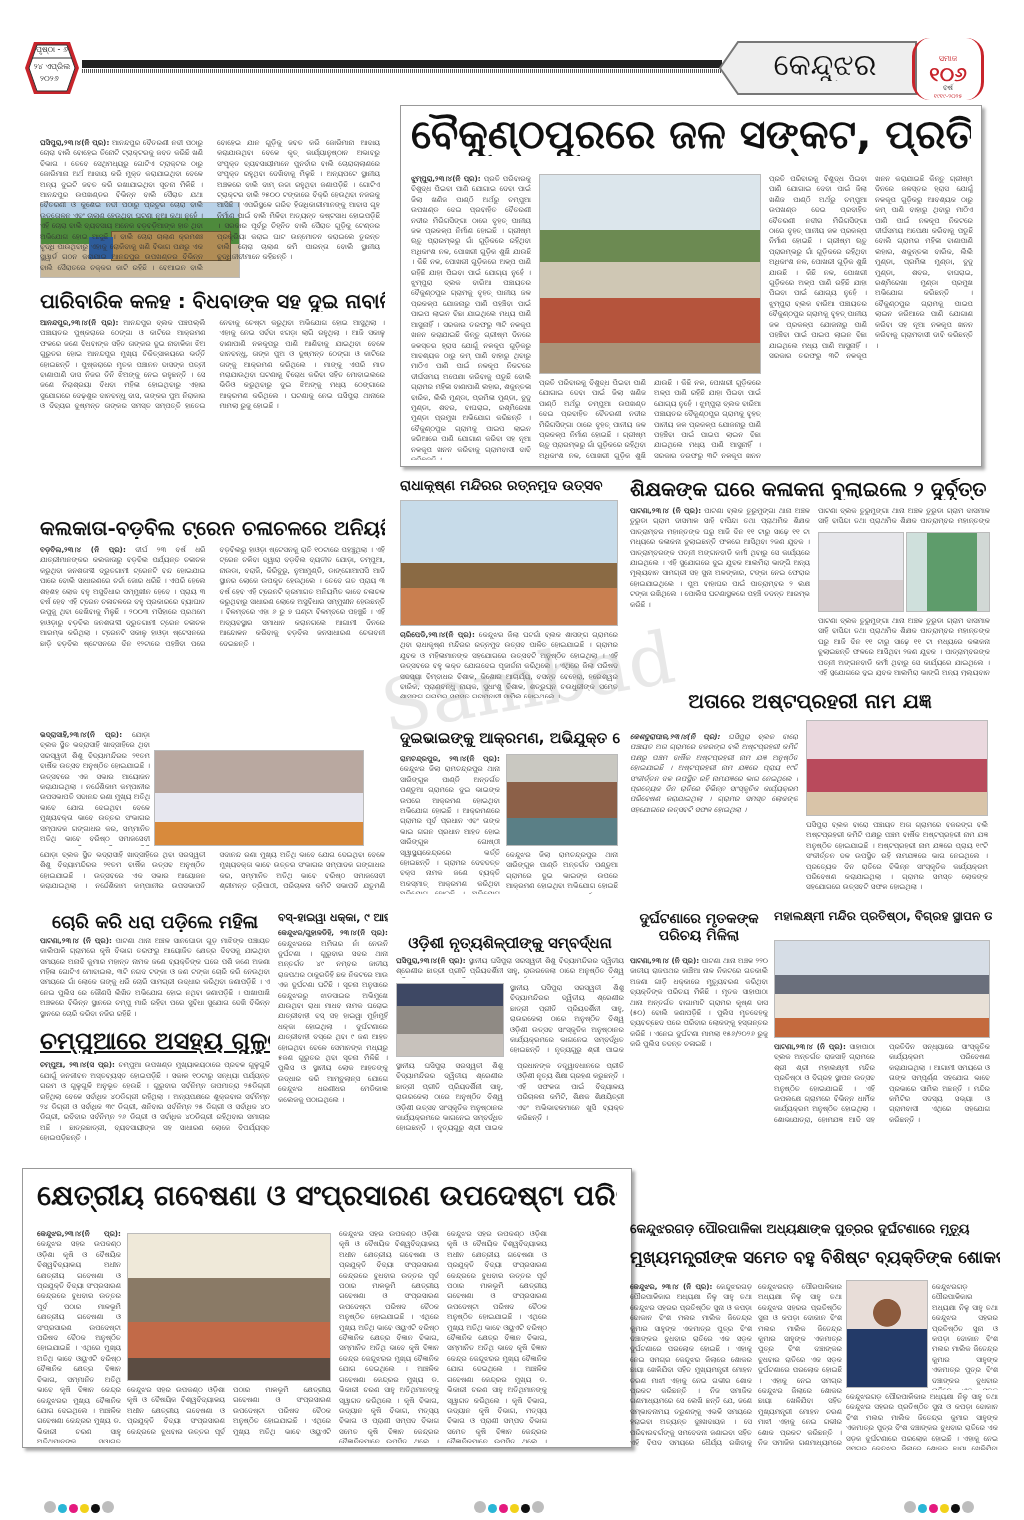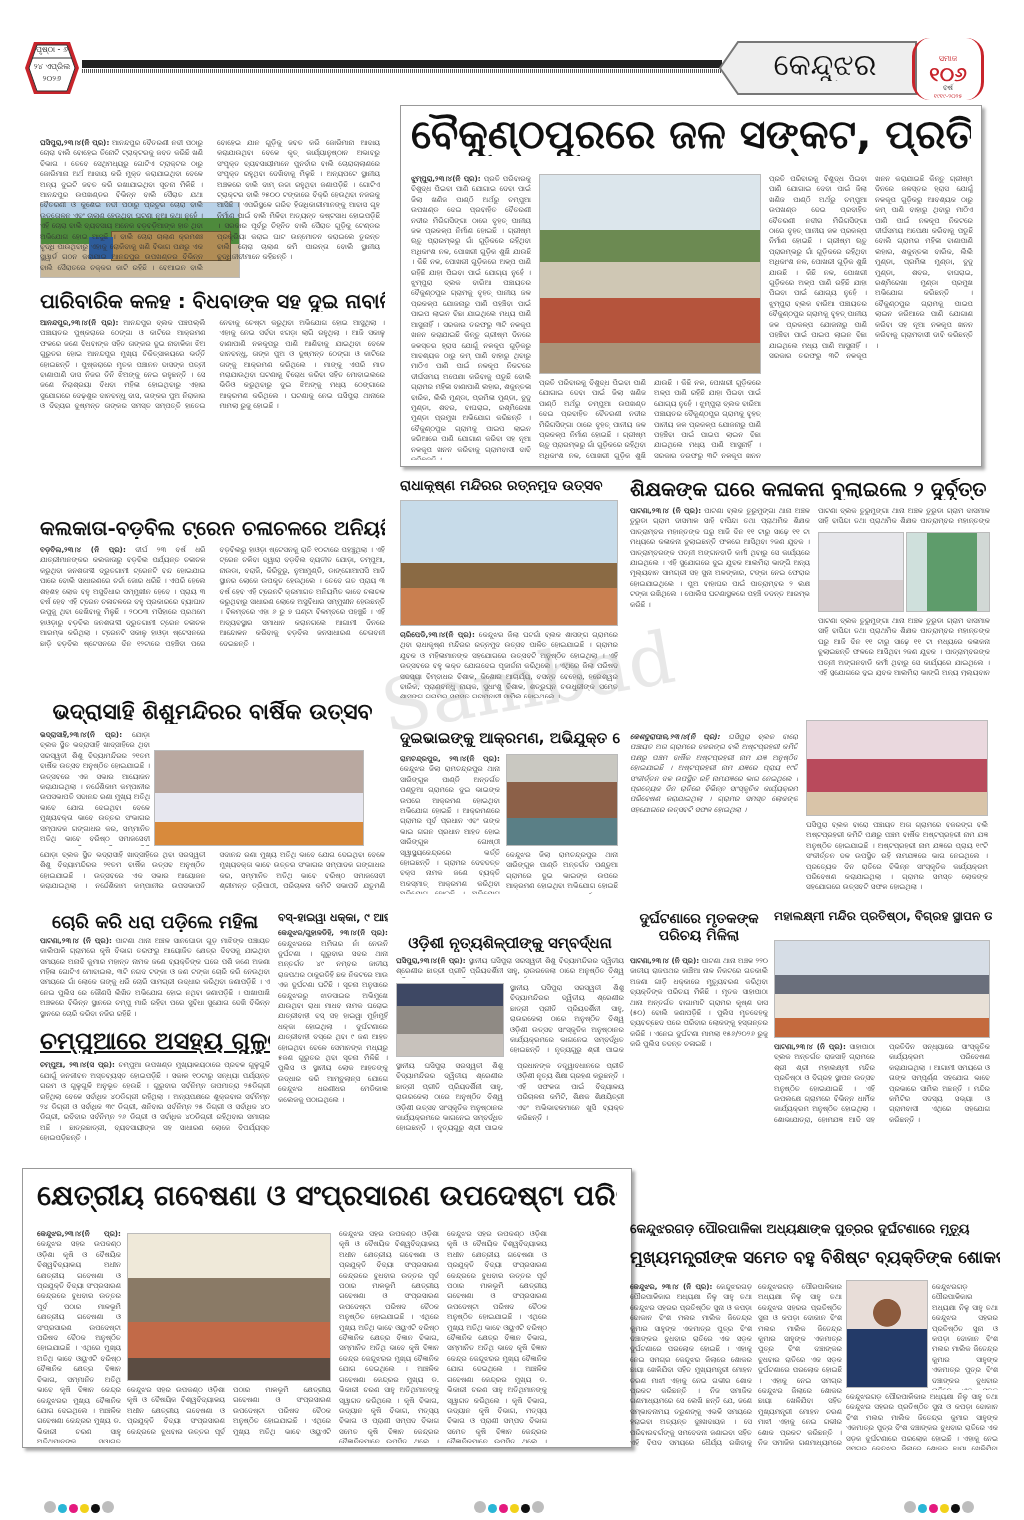--- a/index.html
+++ b/index.html
@@ -18,21 +18,21 @@
 <div class="abs" style="left:0;top:38px;width:1024px;height:62px;">
 
   <div class="abs" style="left:24px;top:2px;width:56px;height:56px;">
     <svg width="56" height="56" viewBox="0 0 56 56">
       <polygon points="10,2 46,2 55,28 46,54 10,54 1,28" fill="#c8242b"></polygon>
       <polygon points="13,5 43,5 51,28 43,51 13,51 5,28" fill="#fff" stroke="#333" stroke-width="1"></polygon>
       <line x1="8" y1="18" x2="48" y2="18" stroke="#333" stroke-width="1"></line>
     </svg>
     <div class="abs" style="left:0;top:5px;width:56px;text-align:center;font-size:8px;">ପୃଷ୍ଠା - ୬</div>
     <div class="abs" style="left:0;top:22px;width:56px;text-align:center;font-size:8px;">୨୪ ଏପ୍ରିଲ</div>
-    <div class="abs" style="left:0;top:34px;width:56px;text-align:center;font-size:8px;">୨୦୨୬</div>
+    <div class="abs" style="left:16px;top:34px;width:56px;font-size:8px;">୨୦୨୬</div>
   </div>
 
   <div class="abs" style="left:82px;top:22px;width:640px;height:8px;background:#222;"></div>
   <div class="abs" style="left:82px;top:31px;width:640px;height:4px;background:repeating-linear-gradient(90deg,#555 0 1px,#fff 1px 2px);"></div>
 
   <div class="abs" style="left:718px;top:2px;width:200px;height:56px;">
     <svg width="200" height="56" viewBox="0 0 200 56">
       <polygon points="20,2 198,2 198,54 20,54 2,28" fill="#eee" stroke="#777" stroke-width="2"></polygon>
     </svg>
     <div class="abs hl" style="left:22px;top:8px;width:170px;text-align:center;font-size:30px;font-weight:normal;">କେନ୍ଦୁଝର</div>
@@ -78,21 +78,20 @@
 </div>
 
 <div class="abs" style="left:40px;top:517px;width:345px;height:155px;">
   <div class="hl" style="font-size:20px;text-align:center;">କଲକାତା-ବଡ଼ବିଲ ଟ୍ରେନ ଚଳାଚଳରେ ଅନିୟମିତତା ଅଭିଯୋଗ</div>
   <div class="body cols2" style="margin-top:6px;height:125px;">
     <b>ବଡ଼ବିଲ,୨୩।୪ (ନି ପ୍ର):</b> <span>ଦୀର୍ଘ ୨୩ ବର୍ଷ ଧରି ଯାତ୍ରୀମାନଙ୍କର କଲକାତାରୁ ବଡ଼ବିଲ ପର୍ଯ୍ୟନ୍ତ ଚଳାଚଳ କରୁଥିବା ଜନଶତାବ୍ଦୀ ଦ୍ରୁତଗାମୀ ଟ୍ରେନଟି ବନ୍ଦ ହୋଇଯାଇ ପାରେ ବୋଲି ସାଧାରଣରେ ଚର୍ଚ୍ଚା ଜୋର ଧରିଛି । ଏପରି ହେଲେ ଶହଶହ ଲୋକ ବହୁ ଅସୁବିଧାର ସମ୍ମୁଖୀନ ହେବେ । ପ୍ରାୟ ୩ ବର୍ଷ ହେବ ଏହି ଟ୍ରେନ ଚଳାଚଳରେ ବହୁ ପ୍ରକାରରେ ବ୍ୟାଘାତ ଉପୁଜୁ ଥିବା ଦେଖିବାକୁ ମିଳୁଛି । ୨୦୦୩ ମସିହାରେ ପ୍ରଥମେ ହାଓଡ଼ାରୁ ବଡ଼ବିଲ ଜନଶତାବ୍ଦୀ ଦ୍ରୁତଗାମୀ ଟ୍ରେନ ଚଳାଚଳ ଆରମ୍ଭ କରିଥିଲା । ଟ୍ରେନଟି ସକାଳୁ ହାଓଡ଼ା ଷ୍ଟେସନରେ ଛାଡ଼ି ବଡ଼ବିଲ ଷ୍ଟେସନରେ ଦିନ ୧୨ଟାରେ ପହଞ୍ଚିବା ପରେ ବଡ଼ବିଲରୁ ହାଓଡ଼ା ଷ୍ଟେସନକୁ ରାତି ୧୦ଟାରେ ପହଞ୍ଚୁଥିଲା । ଏହି ଟ୍ରେନ ଚଳିବା ଦ୍ୱାରା ବଡ଼ବିଲ ବ୍ୟତୀତ ଯୋଡ଼ା, ଚମ୍ପୁଆ, ନାଉଡା, ବରାଜି, କିରିବୁରୁ, ନୁଆମୁଣ୍ଡି, ଡାଙ୍ଗୋଆପସି ଆଦି ସ୍ଥାନର ଲୋକେ ଉପକୃତ ହେଉଥିଲେ । ତେବେ ଗତ ପ୍ରାୟ ୩ ବର୍ଷ ହେବ ଏହି ଟ୍ରେନଟି କ୍ରମାଗତ ଅନିୟମିତ ଭାବେ ଚଳାଚଳ କରୁଥିବାରୁ ସାଧାରଣ ଲୋକେ ଅସୁବିଧାର ସମ୍ମୁଖୀନ ହେଉଛନ୍ତି । ବିଳମ୍ବରେ ଏହା ୬ ରୁ ୭ ଘଣ୍ଟା ବିଳମ୍ବରେ ପହଞ୍ଚୁଛି । ଏହି ଅବ୍ୟବସ୍ଥାର ସମାଧାନ କରାନଗଲେ ଆଗାମୀ ଦିନରେ ଆନ୍ଦୋଳନ କରିବାକୁ ବଡ଼ବିଲ ଜନସାଧାରଣ ଚେତାବନୀ ଦେଇଛନ୍ତି ।</span>
   </div>
 </div>
 
 <div class="abs" style="left:40px;top:700px;width:345px;height:205px;">
-  <div class="hl" style="font-size:22px;text-align:center;">ଭଦ୍ରାସାହି ଶିଶୁମନ୍ଦିରର ବାର୍ଷିକ ଉତ୍ସବ</div>
   <div class="abs photo" style="left:114px;top:50px;width:210px;height:96px;background:linear-gradient(#b9a8a0 0 45%,#e7e7ef 45% 75%,#d88a3c 75%);"></div>
   <div class="abs body" style="left:0;top:30px;width:110px;height:116px;">
     <b>ଭଦ୍ରାସାହି,୨୩।୪(ନି ପ୍ର):</b> <span>ଯୋଡ଼ା ବ୍ଲକ ସ୍ଥିତ ଭଦ୍ରାସାହି ଖାଦ୍‌ସାହିରେ ଥିବା ସରସ୍ୱତୀ ଶିଶୁ ବିଦ୍ୟାମନ୍ଦିରର ୨୧ତମ ବାର୍ଷିକ ଉତ୍ସବ ଅନୁଷ୍ଠିତ ହୋଇଯାଇଛି । ଉତ୍ସବରେ ଏକ ସଭାର ଆୟୋଜନ କରାଯାଇଥିଲା । ନର୍ଦ୍ଦେଶିକାମ କମ୍ପାନୀର ଉପସଭାପତି ସଦାନନ୍ଦ ରଣା ମୁଖ୍ୟ ଅତିଥି ଭାବେ ଯୋଗ ଦେଇଥିବା ବେଳେ ମୁଖ୍ୟବକ୍ତା ଭାବେ ଉତ୍ତର ସଂଭାଗର ସମ୍ପାଦକ ଗଙ୍ଗାଧର କର, ସମ୍ମାନିତ ଅତିଥି ଭାବେ ବରିଷ୍ଠ ସମାଜସେବୀ ଶ୍ରୀମନ୍ତ ତ୍ରିପାଠୀ, ପରିଚାଳନା କମିଟି ସଭାପତି ଯତୁମଣି ବାରିକ, ମନୋଜ କୁମାର ମହାନ୍ତ ଯୋଗଦେଇ ଥିଲେ । ପ୍ରଧାନ ଆଚାର୍ଯ୍ୟ କୃଷ୍ଣଚନ୍ଦ୍ର ମହାକୁଡ଼ ଅତିଥିମାନଙ୍କୁ ସ୍ୱାଗତ କରିଥିଲେ । ବିଦ୍ୟାଳୟ ପରିଚାଳନା କମିଟିର ଯୁଗ୍ମ ସମ୍ପାଦିକା ଅଳିତା ଉପାଧ୍ୟାୟ ବାର୍ଷିକ ବିବରଣୀ ପାଠ କରିଥିଲେ । ବିଭିନ୍ନ କ୍ଷେତ୍ରରେ କୃତିତ୍ୱ ହାସଲ କରିଥିବା ଛାତ୍ରଛାତ୍ରୀମାନଙ୍କୁ ପୁରସ୍କୃତ କରାଯାଇଥିଲା । ପରିଚାଳନା କମିଟିର ଉପସଭାପତି ପୁରୁଷୋତ୍ତମ ବାରିକ ଧନ୍ୟବାଦ ଅର୍ପଣ କରିଥିଲେ । ଛାତ୍ରଛାତ୍ରୀଙ୍କ ଦ୍ୱାରା ସାଂସ୍କୃତିକ କାର୍ଯ୍ୟକ୍ରମ ପରିବେଷଣ କରାଯାଇଥିଲା ।</span>
   </div>
   <div class="abs body cols2" style="left:0;top:150px;width:345px;height:52px;">
     <span>ଯୋଡ଼ା ବ୍ଲକ ସ୍ଥିତ ଭଦ୍ରାସାହି ଖାଦ୍‌ସାହିରେ ଥିବା ସରସ୍ୱତୀ ଶିଶୁ ବିଦ୍ୟାମନ୍ଦିରର ୨୧ତମ ବାର୍ଷିକ ଉତ୍ସବ ଅନୁଷ୍ଠିତ ହୋଇଯାଇଛି । ଉତ୍ସବରେ ଏକ ସଭାର ଆୟୋଜନ କରାଯାଇଥିଲା । ନର୍ଦ୍ଦେଶିକାମ କମ୍ପାନୀର ଉପସଭାପତି ସଦାନନ୍ଦ ରଣା ମୁଖ୍ୟ ଅତିଥି ଭାବେ ଯୋଗ ଦେଇଥିବା ବେଳେ ମୁଖ୍ୟବକ୍ତା ଭାବେ ଉତ୍ତର ସଂଭାଗର ସମ୍ପାଦକ ଗଙ୍ଗାଧର କର, ସମ୍ମାନିତ ଅତିଥି ଭାବେ ବରିଷ୍ଠ ସମାଜସେବୀ ଶ୍ରୀମନ୍ତ ତ୍ରିପାଠୀ, ପରିଚାଳନା କମିଟି ସଭାପତି ଯତୁମଣି ବାରିକ, ମନୋଜ କୁମାର ମହାନ୍ତ ଯୋଗଦେଇ ଥିଲେ । ପ୍ରଧାନ ଆଚାର୍ଯ୍ୟ କୃଷ୍ଣଚନ୍ଦ୍ର ମହାକୁଡ଼ ଅତିଥିମାନଙ୍କୁ ସ୍ୱାଗତ କରିଥିଲେ । ବିଦ୍ୟାଳୟ ପରିଚାଳନା କମିଟିର ଯୁଗ୍ମ ସମ୍ପାଦିକା ଅଳିତା ଉପାଧ୍ୟାୟ ବାର୍ଷିକ ବିବରଣୀ ପାଠ କରିଥିଲେ । ବିଭିନ୍ନ କ୍ଷେତ୍ରରେ କୃତିତ୍ୱ ହାସଲ କରିଥିବା ଛାତ୍ରଛାତ୍ରୀମାନଙ୍କୁ ପୁରସ୍କୃତ କରାଯାଇଥିଲା । ପରିଚାଳନା କମିଟିର ଉପସଭାପତି ପୁରୁଷୋତ୍ତମ ବାରିକ ଧନ୍ୟବାଦ ଅର୍ପଣ କରିଥିଲେ । ଛାତ୍ରଛାତ୍ରୀଙ୍କ ଦ୍ୱାରା ସାଂସ୍କୃତିକ କାର୍ଯ୍ୟକ୍ରମ ପରିବେଷଣ କରାଯାଇଥିଲା ।</span>
   </div>
 </div>
 
 <div class="abs" style="left:400px;top:478px;width:220px;height:222px;">
@@ -123,20 +122,21 @@
   <div class="abs body" style="left:0;top:24px;width:100px;height:140px;">
     <b>ରାମଚନ୍ଦ୍ରପୁର, ୨୩।୪(ନି ପ୍ର):</b> <span>କେନ୍ଦୁଝର ଜିଲା ରାମଚନ୍ଦ୍ରପୁର ଥାନା ସାରିଙ୍ଗୁଳ ପାଣ୍ଡି ଅନ୍ତର୍ଗତ ପଣ୍ଡୁଆ ଗ୍ରାମରେ ଦୁଇ ଭାଇଙ୍କ ଉପରେ ଆକ୍ରମଣ ହୋଇଥିବା ଅଭିଯୋଗ ହୋଇଛି । ଆକ୍ରମଣରେ ଗ୍ରାମର ପୂର୍ବ ପ୍ରଧାନ ଏବଂ ତାଙ୍କ ଭାଇ ଗଗନ ପ୍ରଧାନ ଆହତ ହୋଇ ସାରିଙ୍ଗୁଳ ଗୋଷ୍ଠୀ ସ୍ୱାସ୍ଥ୍ୟକେନ୍ଦ୍ରରେ ଭର୍ତ୍ତି ହୋଇଛନ୍ତି । ଗ୍ରାମର ଦେବଦତ୍ତ ବକ୍ସ ନାମକ ଜଣେ ବ୍ୟକ୍ତି ଅକସ୍ମାତ୍ ଆକ୍ରମଣ କରିଥିବା ଅଭିଯୋଗ ହୋଇଛି । ଅଭିଯୋଗ ଆଧାରରେ ପୁଲିସ ଏକ ମାମଲା ରୁଜୁ କରି ଅଭିଯୁକ୍ତଙ୍କୁ ଗିରଫ କରିବାକୁ ଚେଷ୍ଟା ଚଳାଇଛି ।</span>
   </div>
   <div class="abs photo" style="left:106px;top:24px;width:112px;height:92px;background:linear-gradient(#c9c8c1 0 30%,#8c6048 30% 70%,#5a7f86 70%);"></div>
   <div class="abs body" style="left:106px;top:120px;width:112px;height:44px;">
     <span>କେନ୍ଦୁଝର ଜିଲା ରାମଚନ୍ଦ୍ରପୁର ଥାନା ସାରିଙ୍ଗୁଳ ପାଣ୍ଡି ଅନ୍ତର୍ଗତ ପଣ୍ଡୁଆ ଗ୍ରାମରେ ଦୁଇ ଭାଇଙ୍କ ଉପରେ ଆକ୍ରମଣ ହୋଇଥିବା ଅଭିଯୋଗ ହୋଇଛି । ଆକ୍ରମଣରେ ଗ୍ରାମର ପୂର୍ବ ପ୍ରଧାନ ଏବଂ ତାଙ୍କ ଭାଇ ଗଗନ ପ୍ରଧାନ ଆହତ ହୋଇ ସାରିଙ୍ଗୁଳ ଗୋଷ୍ଠୀ ସ୍ୱାସ୍ଥ୍ୟକେନ୍ଦ୍ରରେ ଭର୍ତ୍ତି ହୋଇଛନ୍ତି । ଗ୍ରାମର ଦେବଦତ୍ତ ବକ୍ସ ନାମକ ଜଣେ ବ୍ୟକ୍ତି ଅକସ୍ମାତ୍ ଆକ୍ରମଣ କରିଥିବା ଅଭିଯୋଗ ହୋଇଛି । ଅଭିଯୋଗ ଆଧାରରେ ପୁଲିସ ଏକ ମାମଲା ରୁଜୁ କରି ଅଭିଯୁକ୍ତଙ୍କୁ ଗିରଫ କରିବାକୁ ଚେଷ୍ଟା ଚଳାଇଛି ।</span>
   </div>
 </div>
 
 <div class="abs" style="left:630px;top:690px;width:360px;height:205px;">
+  <div class="hl" style="font-size:20px;text-align:center;">ଅତାରେ ଅଷ୍ଟପ୍ରହରୀ ନାମ ଯଜ୍ଞ</div>
   <div class="abs body" style="left:0;top:42px;width:168px;height:172px;font-style:italic;">
     <b>କେଶଦୁରାପାଳ,୨୩।୪(ନି ପ୍ର):</b> <span>ଘସିପୁରା ବ୍ଲକ ବାରୋ ପଞ୍ଚାୟତ ଅତା ଗ୍ରାମରେ ବଜରଙ୍ଗ ବଲି ଅଷ୍ଟପ୍ରହରୀ କମିଟି ପକ୍ଷରୁ ପଞ୍ଚମ ବାର୍ଷିକ ଅଷ୍ଟପ୍ରହରୀ ନାମ ଯଜ୍ଞ ଅନୁଷ୍ଠିତ ହୋଇଯାଇଛି । ଅଷ୍ଟପ୍ରହରୀ ନାମ ଯଜ୍ଞରେ ପ୍ରାୟ ୧୯ଟି ସଂକୀର୍ତ୍ତନ ଦଳ ଉପସ୍ଥିତ ରହି ନାମଯଜ୍ଞରେ ଭାଗ ନେଇଥିଲେ । ପ୍ରତ୍ୟେକ ଦିନ ରାତିରେ ବିଭିନ୍ନ ସାଂସ୍କୃତିକ କାର୍ଯ୍ୟକ୍ରମ ପରିବେଷଣ କରାଯାଇଥିଲା । ଗ୍ରାମର ସମସ୍ତ ଲୋକଙ୍କ ସହଯୋଗରେ ଉତ୍ସବଟି ସଫଳ ହୋଇଥିଲା ।</span>
   </div>
   <div class="abs photo" style="left:176px;top:30px;width:182px;height:96px;background:linear-gradient(#ead8de 0 40%,#b94a5c 40% 75%,#d9c4a8 75%);"></div>
   <div class="abs body" style="left:176px;top:130px;width:182px;height:72px;">
     <span>ଘସିପୁରା ବ୍ଲକ ବାରୋ ପଞ୍ଚାୟତ ଅତା ଗ୍ରାମରେ ବଜରଙ୍ଗ ବଲି ଅଷ୍ଟପ୍ରହରୀ କମିଟି ପକ୍ଷରୁ ପଞ୍ଚମ ବାର୍ଷିକ ଅଷ୍ଟପ୍ରହରୀ ନାମ ଯଜ୍ଞ ଅନୁଷ୍ଠିତ ହୋଇଯାଇଛି । ଅଷ୍ଟପ୍ରହରୀ ନାମ ଯଜ୍ଞରେ ପ୍ରାୟ ୧୯ଟି ସଂକୀର୍ତ୍ତନ ଦଳ ଉପସ୍ଥିତ ରହି ନାମଯଜ୍ଞରେ ଭାଗ ନେଇଥିଲେ । ପ୍ରତ୍ୟେକ ଦିନ ରାତିରେ ବିଭିନ୍ନ ସାଂସ୍କୃତିକ କାର୍ଯ୍ୟକ୍ରମ ପରିବେଷଣ କରାଯାଇଥିଲା । ଗ୍ରାମର ସମସ୍ତ ଲୋକଙ୍କ ସହଯୋଗରେ ଉତ୍ସବଟି ସଫଳ ହୋଇଥିଲା ।</span>
   </div>
 </div>
 
 <div class="abs" style="left:40px;top:912px;width:230px;height:108px;">

